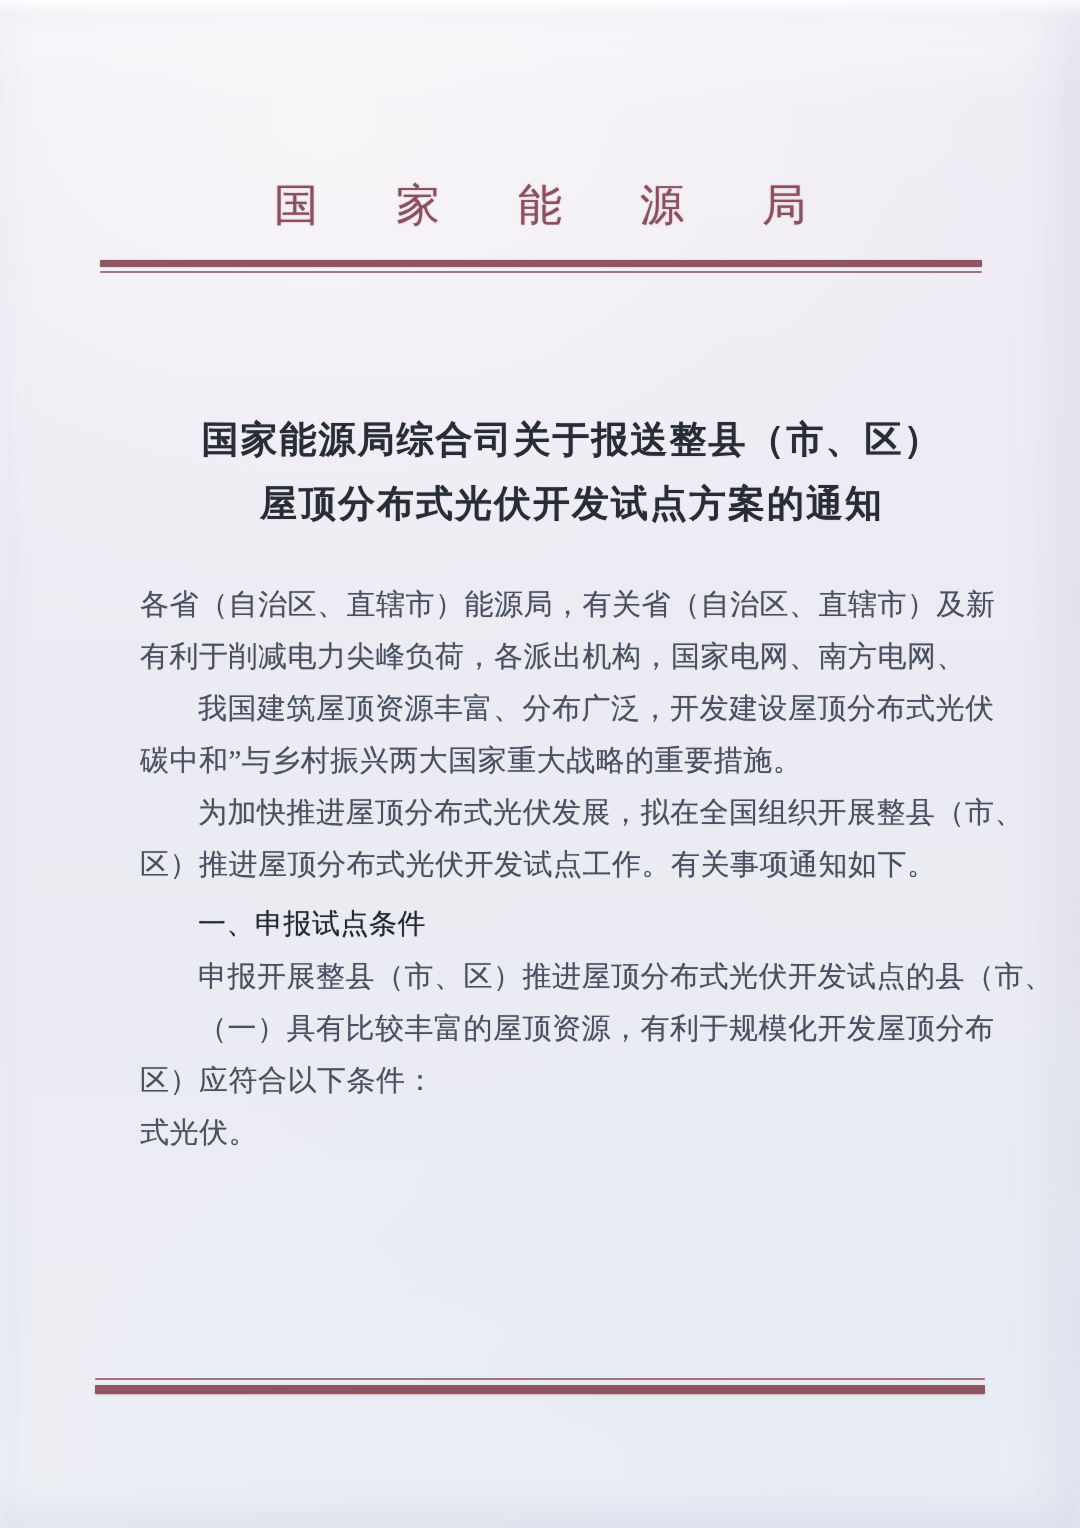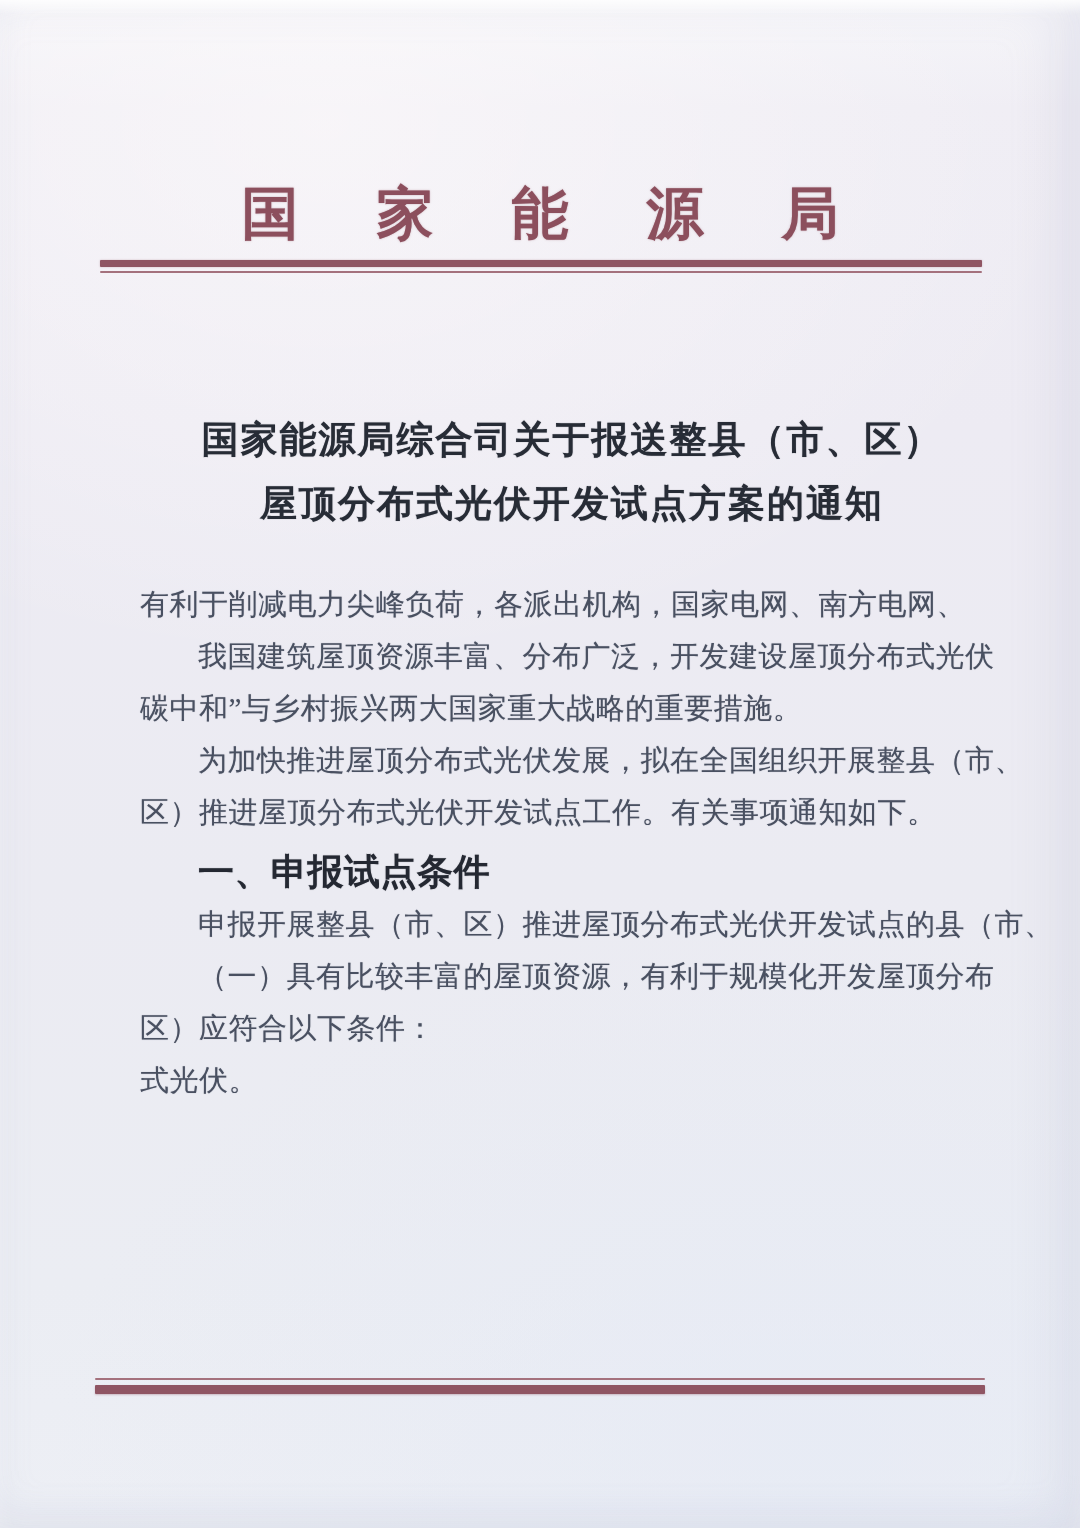--- a/index.html
+++ b/index.html
@@ -25,22 +25,22 @@
       inset 0 10px 18px rgba(255, 255, 255, 0.45);
   }
 
   
   .letterhead {
     position: absolute;
     top: 176px;
     left: 0;
     width: 100%;
     text-align: center;
-    font-size: 57px;
-    font-weight: 700;
+    font-size: 44px;
+    font-weight: 400;
     color: var(--letterhead-red, #8c4f5d);
     text-shadow: 0 0 1px rgba(140, 79, 93, 0.55), 0 0 3px rgba(140, 79, 93, 0.18);
     white-space: nowrap;
   }
   .letterhead .spread {
     letter-spacing: 78px;
     position: relative;
     left: 39px;
   }
 
@@ -79,22 +79,22 @@
   }
   .doc-body .line {
     height: 52px;
     line-height: 52px;
     white-space: nowrap;
     letter-spacing: 0.5px;
   }
   .doc-body .line.indent { padding-left: 58px; }
   .doc-body .line.bold {
     font-family: "Liberation Sans", sans-serif;
-    font-weight: 700;
-    font-size: 36px;
+    font-weight: 400;
+    font-size: 28px;
     color: var(--heading-ink, #242832);
     text-shadow: 0 0 1px rgba(36, 40, 50, 0.55);
     margin-top: 8px;
   }
   
   .photo-top-band {
     position: absolute; top: 0; left: 0; width: 100%; height: 14px;
     background: linear-gradient(180deg, rgba(255,255,255,0.85), rgba(255,255,255,0));
   }
 </style>
@@ -110,20 +110,21 @@
 
   <div class="rule rule-top-thick"></div>
   <div class="rule rule-top-thin"></div>
 
   <div class="doc-title">
     <div>国家能源局综合司关于报送整县（市、区）</div>
     <div>屋顶分布式光伏开发试点方案的通知</div>
   </div>
 
   <div class="doc-body">
+      <div class="line">各省（自治区、直辖市）能源局，有关省（自治区、直辖市）及新</div>
       <div class="line">有利于削减电力尖峰负荷，各派出机构，国家电网、南方电网、</div>
       <div class="line indent">我国建筑屋顶资源丰富、分布广泛，开发建设屋顶分布式光伏</div>
       <div class="line">碳中和”与乡村振兴两大国家重大战略的重要措施。</div>
       <div class="line indent">为加快推进屋顶分布式光伏发展，拟在全国组织开展整县（市、</div>
       <div class="line">区）推进屋顶分布式光伏开发试点工作。有关事项通知如下。</div>
       <div class="line indent bold">一、申报试点条件</div>
       <div class="line indent">申报开展整县（市、区）推进屋顶分布式光伏开发试点的县（市、</div>
       <div class="line indent">（一）具有比较丰富的屋顶资源，有利于规模化开发屋顶分布</div>
       <div class="line">区）应符合以下条件：</div>
       <div class="line">式光伏。</div>

